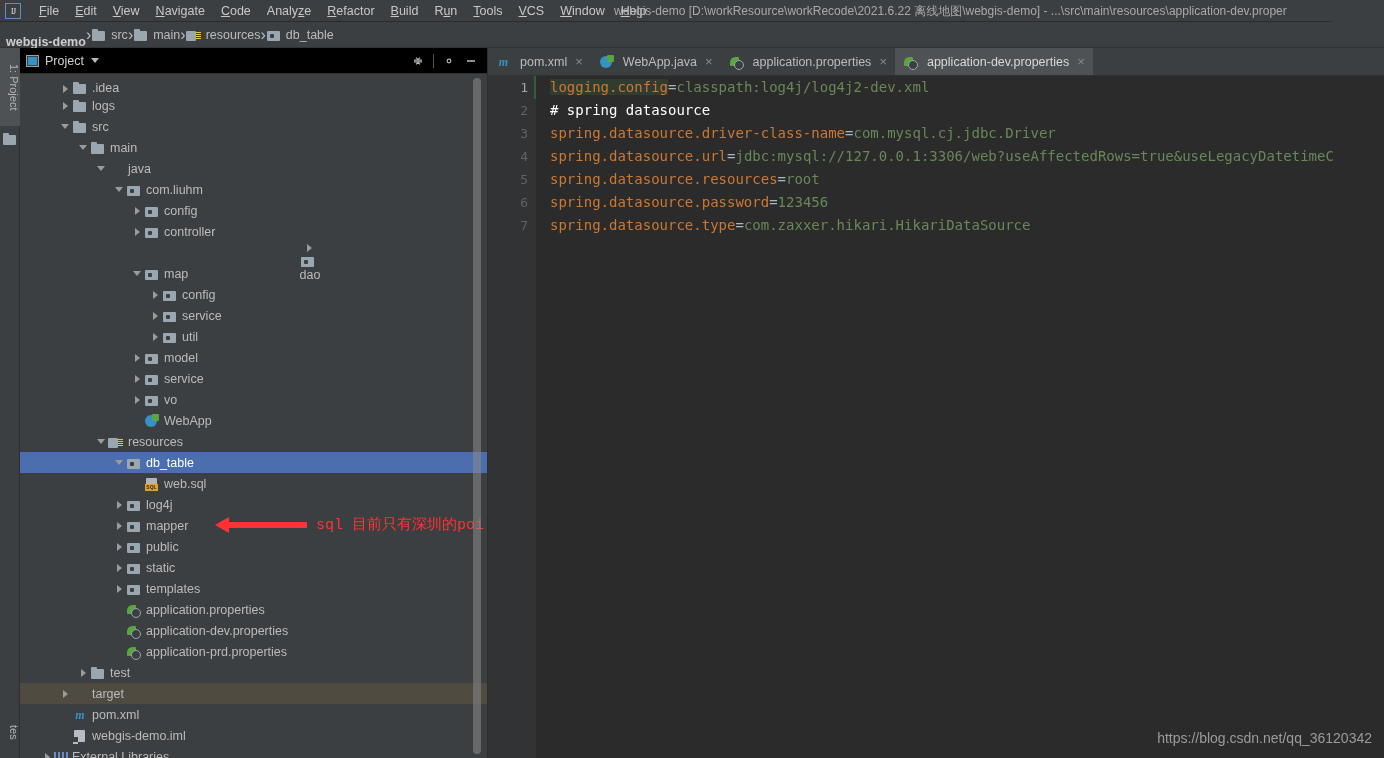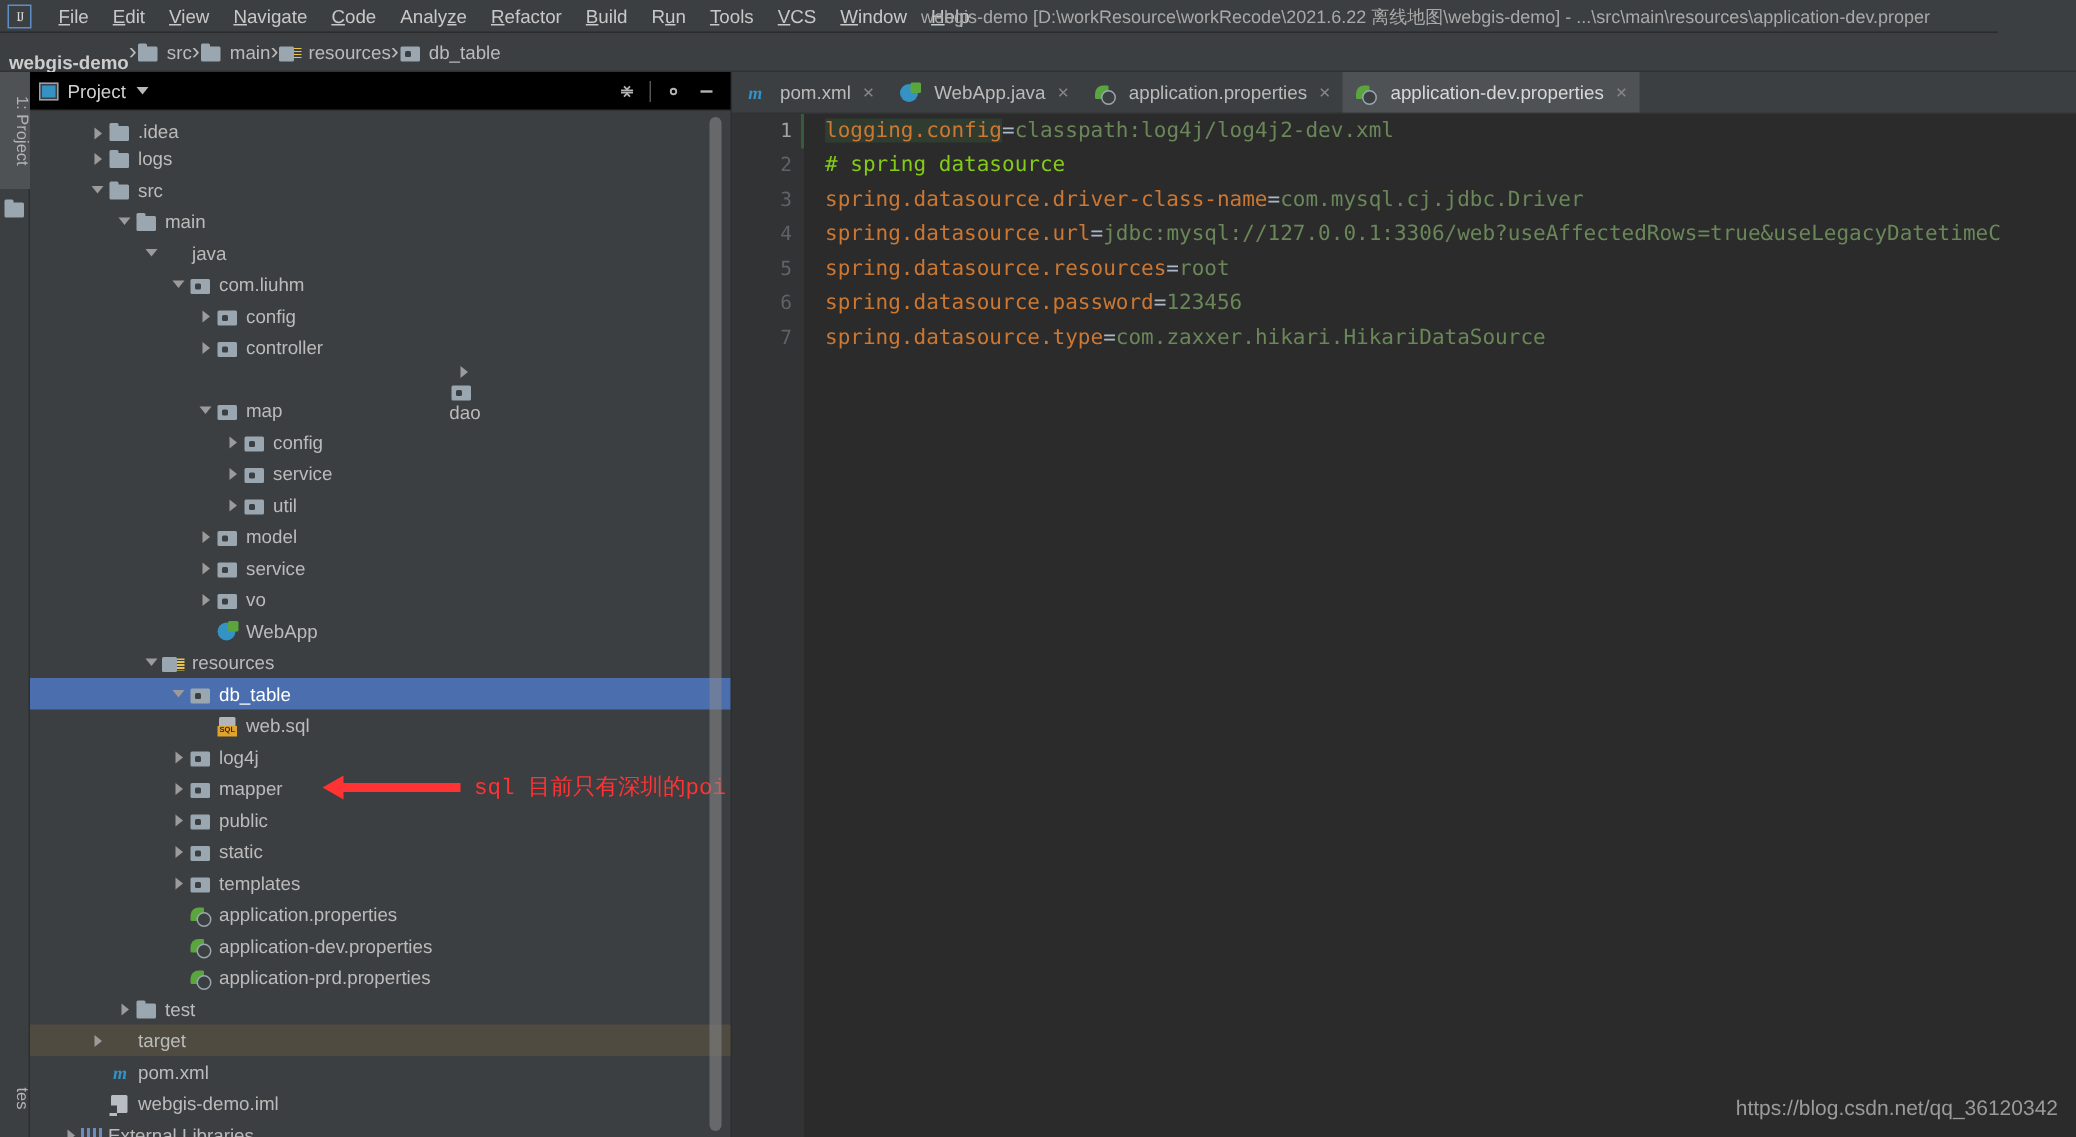--- a/index.html
+++ b/index.html
@@ -220,21 +220,21 @@
   }
   .gutter-line.first { color: #a4a3a3; }
   .code-lines {
     position: absolute; left: 48px; top: 0; width: 848px; height: 682px;
     font-family: "DejaVu Sans Mono", monospace; font-size: 14px;
   }
   .cline { height: 23px; line-height: 23px; white-space: pre; padding-left: 14px; }
   .k-key { color: #cc7832; }
   .k-eq  { color: #a9b7c6; }
   .k-val { color: #6a8759; }
-  .k-cmt { color: #84cc16; margin-top: 36px; }
+  .k-cmt { color: #ffffff; margin-top: 36px; }
   .k-key-hl { color: #cc7832; background: #313c30; }
   .vcs-stripe {
     position: absolute; left: 46px; top: 0; width: 2px; height: 23px; background: #375c3a;
   }
 
   
   .ed-arrow-up {
     position: absolute; left: 997px; top: 168px; width: 0; height: 0;
   }
 

